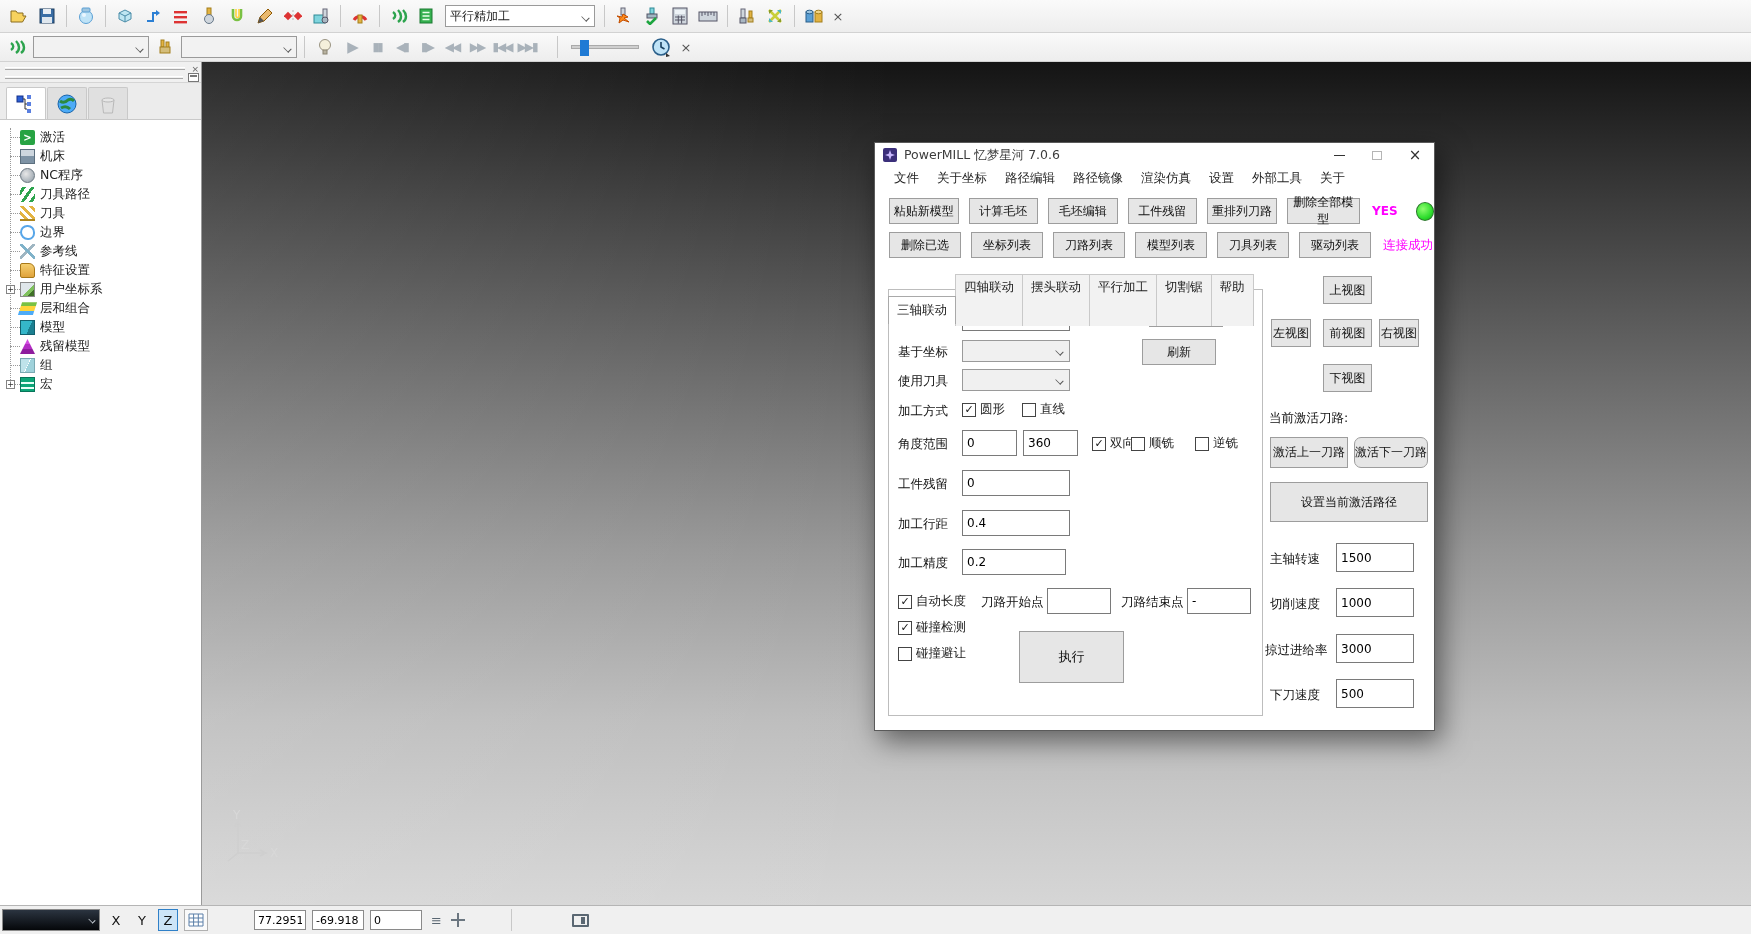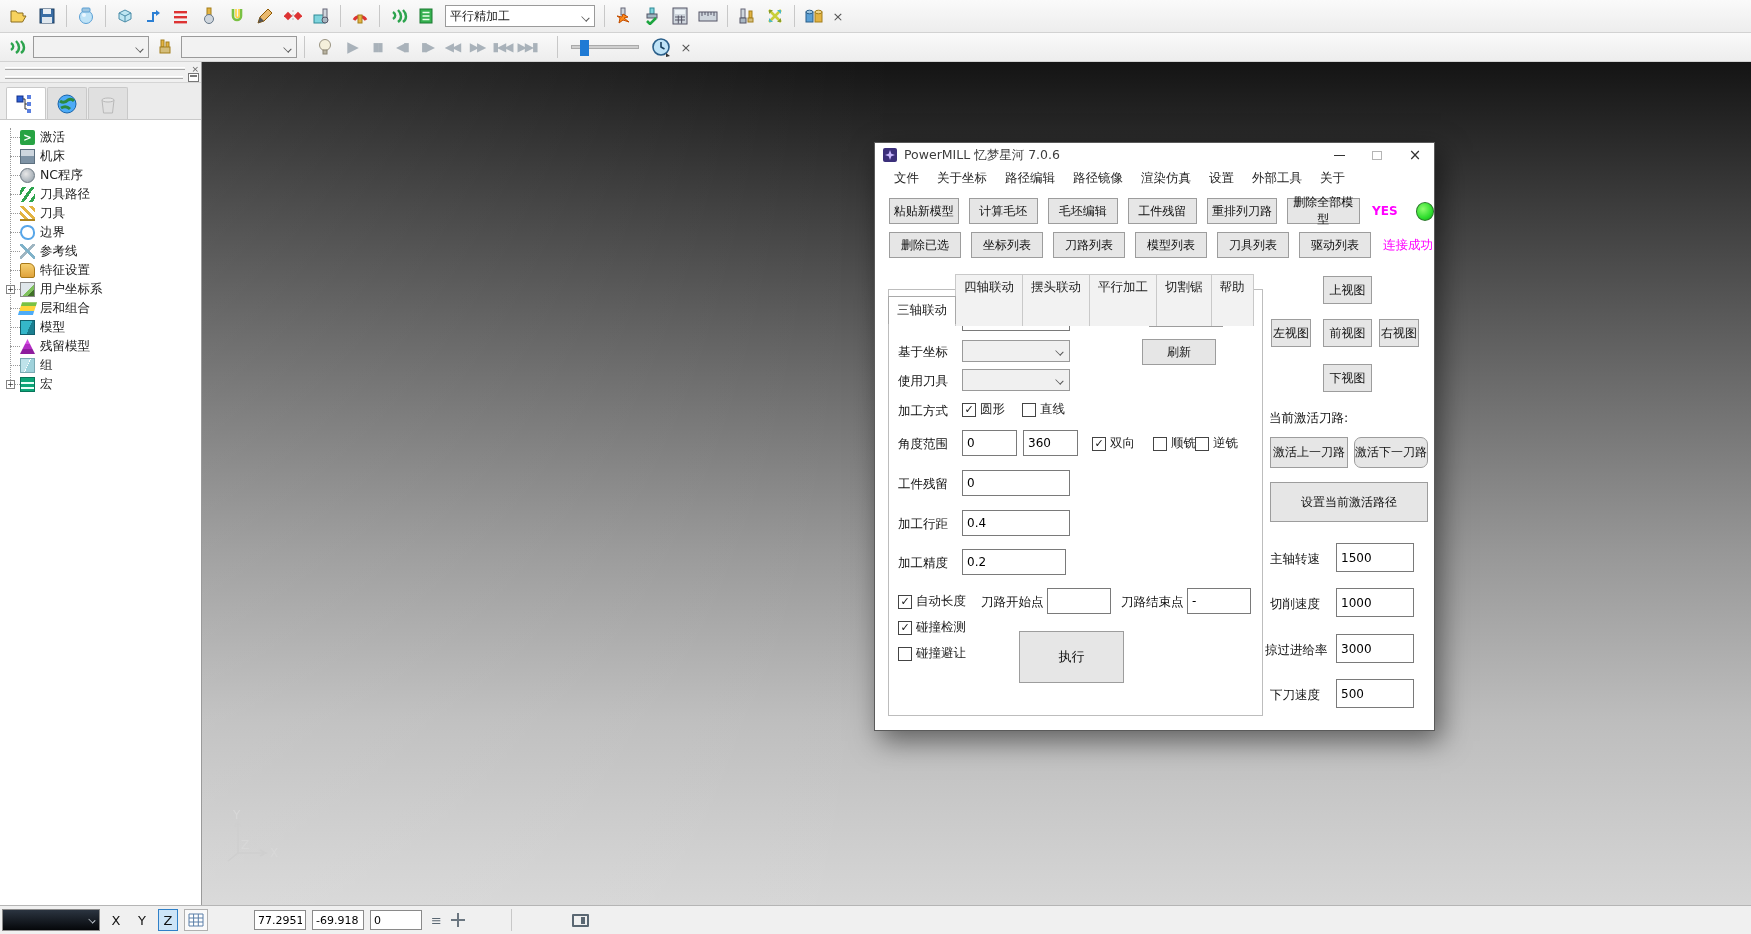--- a/index.html
+++ b/index.html
@@ -541,21 +541,21 @@
       <span>直线</span>
     </label>
 
     <span class="f-label" style="left:9px; top:146px;">角度范围</span>
     <input class="txt" style="left: 73px; top: 140px; width: 55px; height: 26px;" value="0">
     <input class="txt" style="left: 134px; top: 140px; width: 55px; height: 26px;" value="360">
     <label class="cbwrap" style="left:203px; top:145px;">
       <span class="cb">✓</span>
       <span>双向</span>
     </label>
-    <label class="cbwrap" style="left:264px; top:145px;">
+    <label class="cbwrap" style="left:242px; top:145px;">
       <span class="cb"></span>
       <span>顺铣</span>
     </label>
     <label class="cbwrap" style="left:306px; top:145px;">
       <span class="cb"></span>
       <span>逆铣</span>
     </label>
 
     <span class="f-label" style="left:9px; top:186px;">工件残留</span>
     <input class="txt" style="left: 73px; top: 180px; width: 108px; height: 26px;" value="0">

